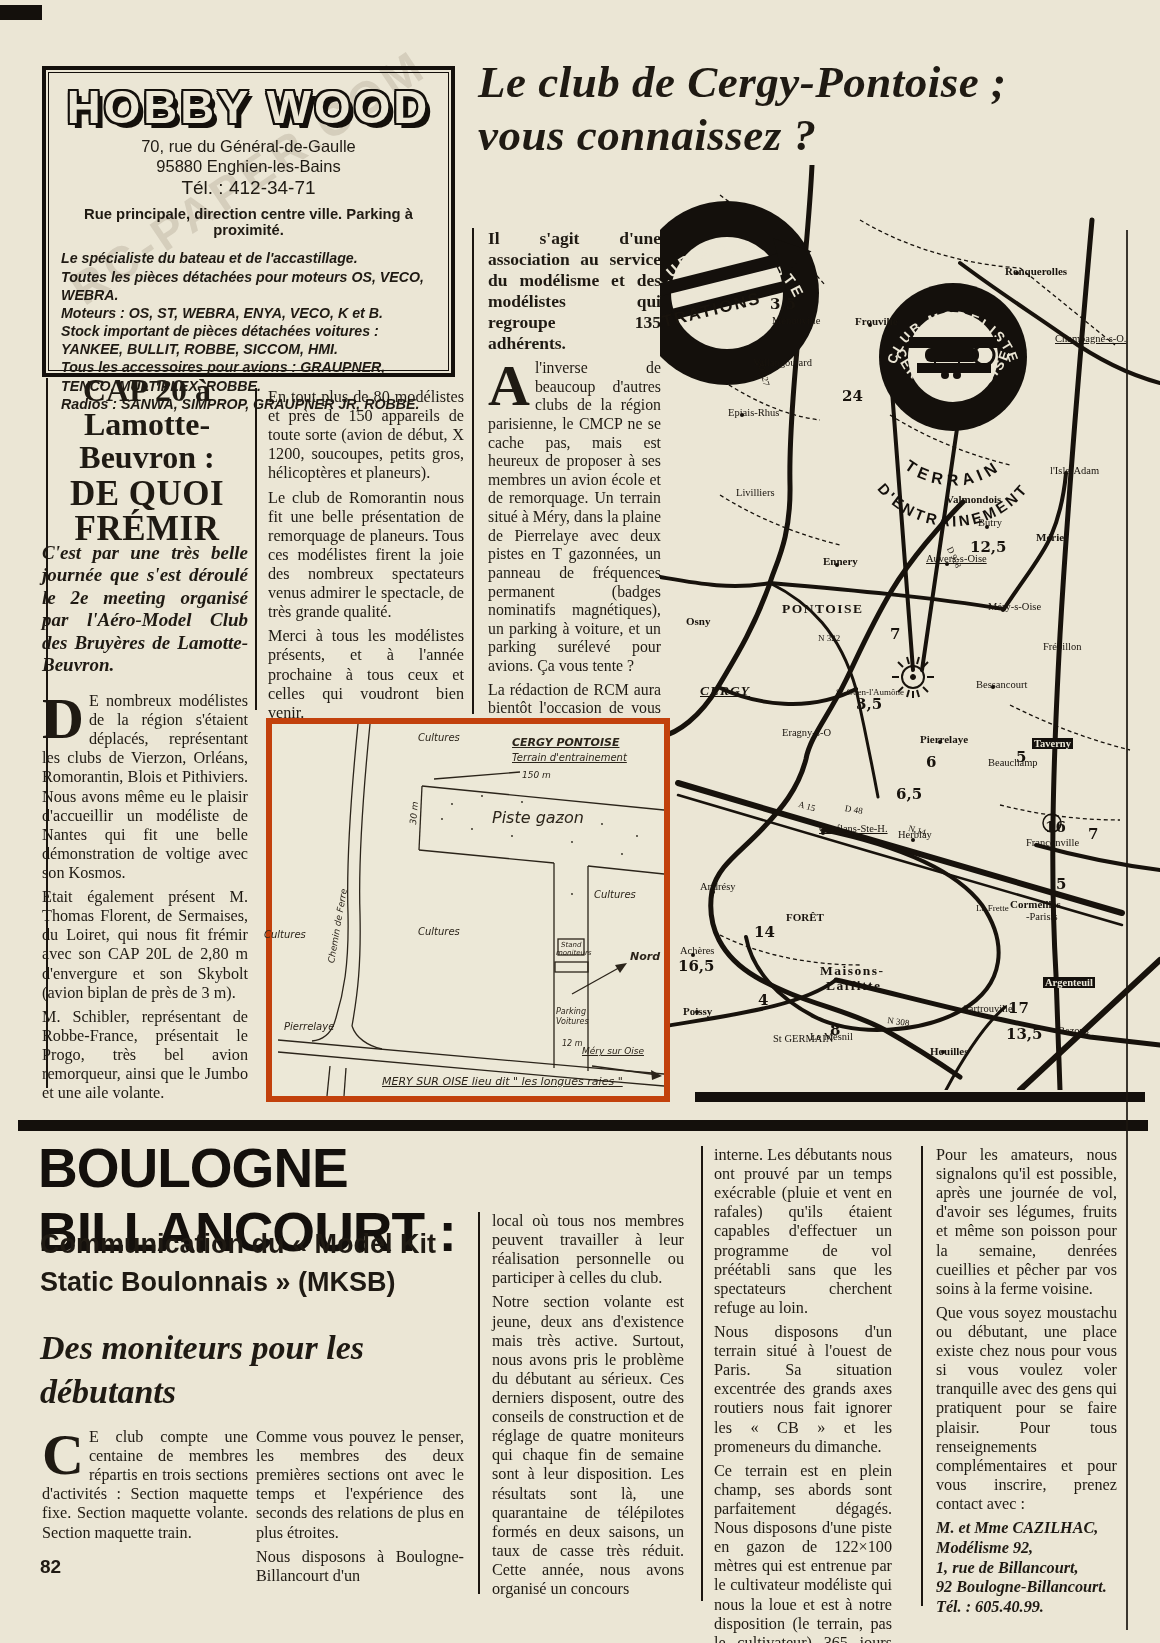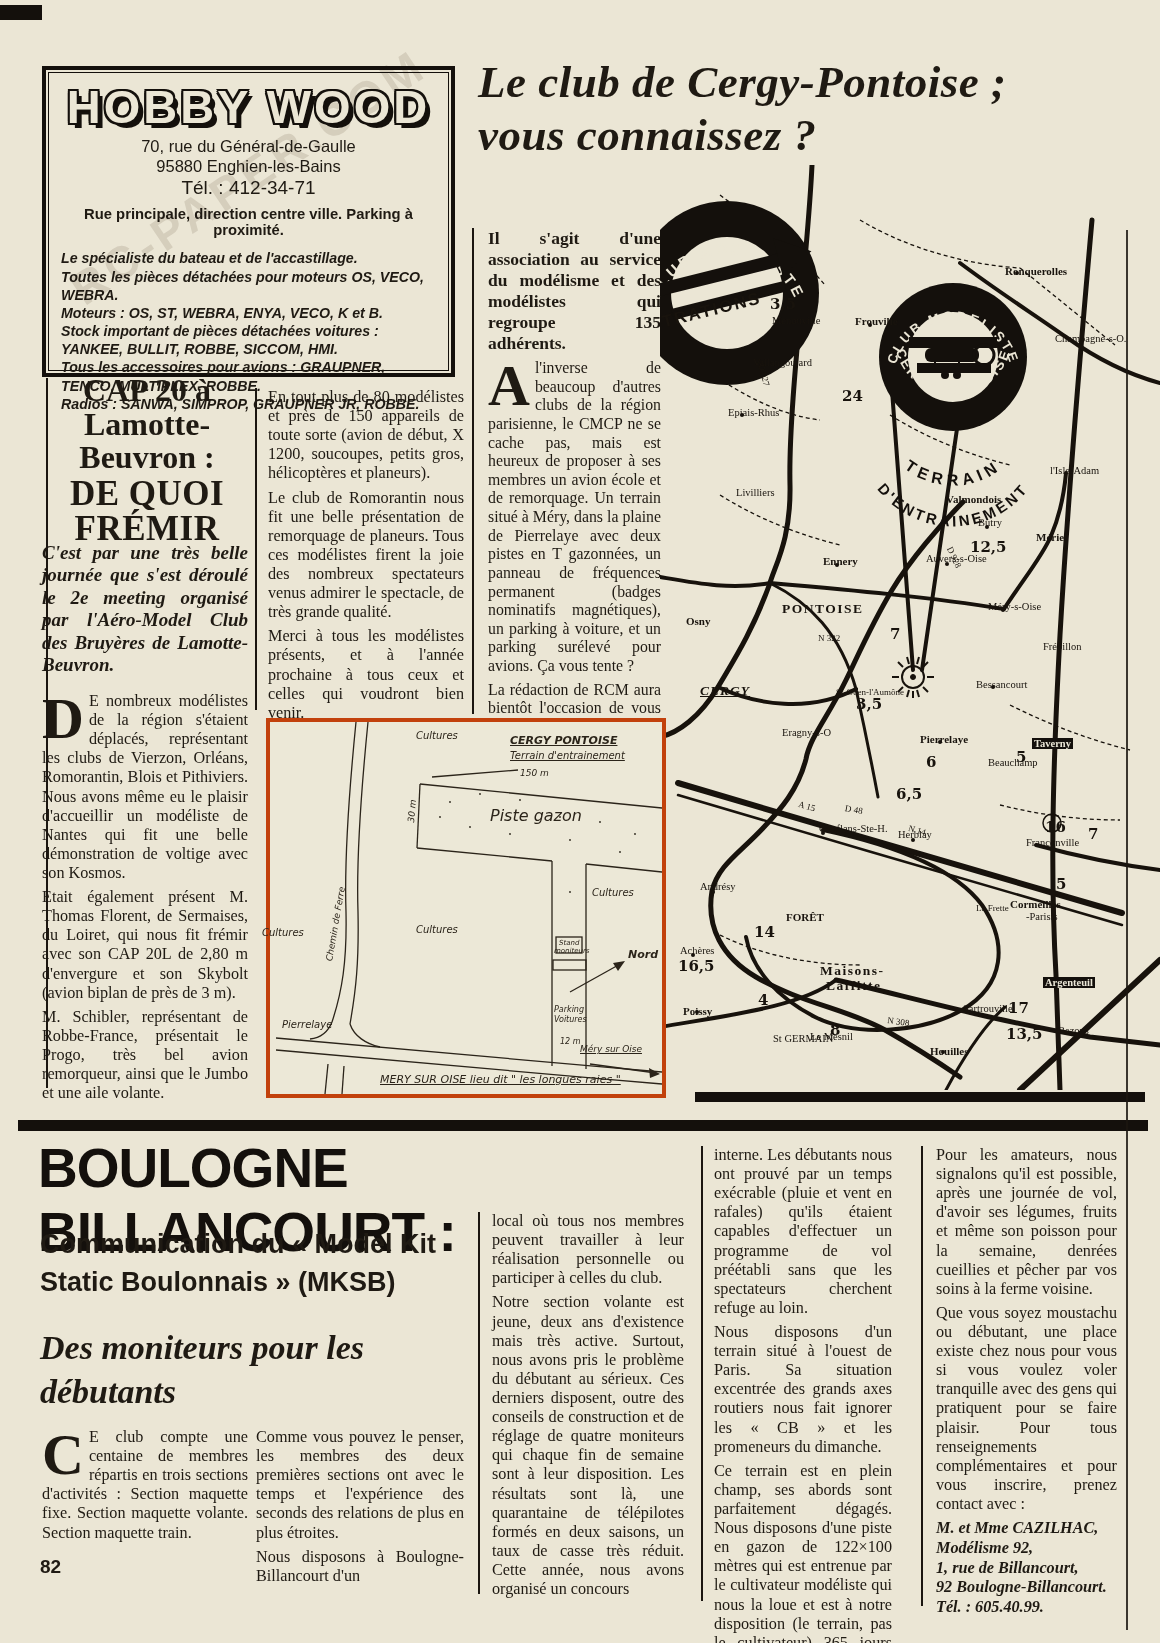--- a/index.html
+++ b/index.html
@@ -29,33 +29,33 @@
   .bodytxt{font-size:16.2px;line-height:1.18;text-align:justify;}
   .bodytxt p{margin:0 0 2px 0;}
   .col-cap1{left:42px;top:692px;width:206px;}
   .col-cap2{left:268px;top:388px;width:196px;}
   .col-cergy{left:488px;top:228px;width:173px;font-size:15.8px;}
   .cergy-intro{font-weight:bold;font-size:17.5px;line-height:1.2;text-align:justify;margin:0 0 8px 0;}
   .dropcap{float:left;font-weight:bold;font-size:58px;line-height:0.75;padding:5px 5px 0 0;}
   .vrule{width:2px;background:#1b1610;}
   .bar{background:#14100c;}
   
-  .sketch{left:266px;top:718px;width:392px;height:372px;border:4px solid #c2410c;box-sizing:content-box;z-index:4;background:#ece8d7;}
+  .sketch{left:266px;top:718px;width:392px;height:372px;border:6px solid #c2410c;box-sizing:content-box;z-index:4;background:#ece8d7;}
   .slbl{position:absolute;font-family:"DejaVu Sans",sans-serif;font-style:italic;font-size:10px;
         color:#2b241a;white-space:nowrap;transform-origin:left top;}
   .slbl.b{font-weight:bold;}
   .slbl.u{text-decoration:underline;}
   
   .bigmap{left:660px;top:165px;width:500px;height:925px;overflow:hidden;z-index:3;}
   .mlbl{position:absolute;font-family:"Liberation Serif",serif;font-size:10.5px;color:#18130d;
         white-space:nowrap;transform-origin:left top;}
   .mlbl.b{font-weight:bold;font-size:13.5px;letter-spacing:1.5px;}
   .mlbl.b2{font-weight:bold;font-size:11px;}
   .mlbl.bi{font-weight:bold;font-style:italic;font-size:13.5px;text-decoration:underline;letter-spacing:1px;}
-  .mlbl.u{}
+  .mlbl.u{text-decoration:underline;}
   .mlbl.n{font-weight:bold;font-size:15px;font-family:"DejaVu Serif",serif;}
   .mlbl.inv{background:#14100c;color:#ece8d8;font-weight:bold;padding:0 2px;}
   .mlbl.st{font-family:"Liberation Sans",sans-serif;font-weight:bold;font-size:17px;letter-spacing:2px;}
   
   .bb-h{left:38px;top:1136px;width:680px;font-family:"Liberation Sans",sans-serif;font-weight:bold;
         font-size:55px;letter-spacing:-1px;color:#14100c;}
   .bb-sub1{left:40px;top:1226px;width:445px;font-family:"Liberation Sans",sans-serif;font-weight:bold;
            font-size:27px;line-height:1.4;}
   .bb-sub2{left:40px;top:1326px;width:380px;font-weight:bold;font-style:italic;font-size:34px;line-height:1.3;}
   .col-bb1{left:42px;top:1428px;width:206px;}

